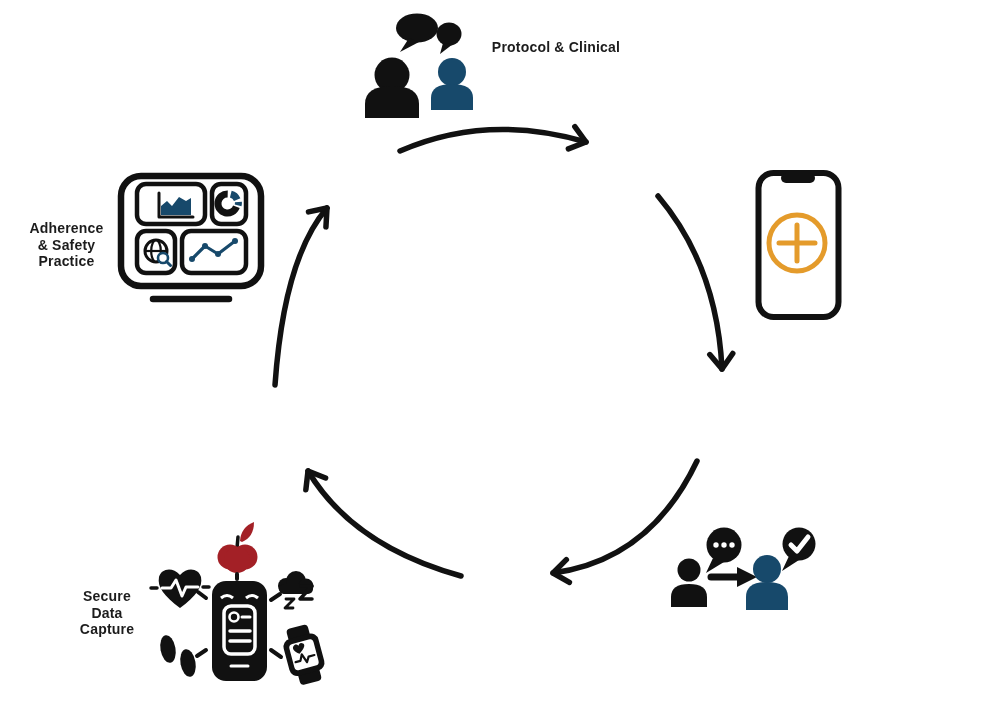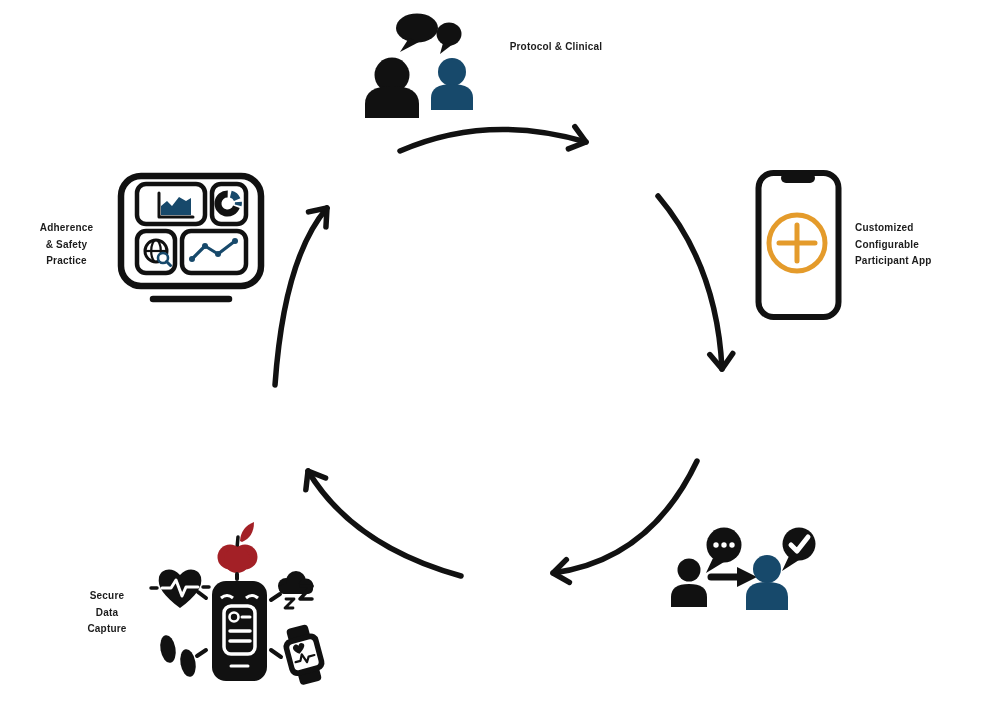--- a/index.html
+++ b/index.html
@@ -2,21 +2,21 @@
 <html><head>
 <meta charset="utf-8">
 <style>
   html,body{margin:0;padding:0;background:#ffffff;}
   #canvas{
     position:relative;width:995px;height:711px;background:#ffffff;overflow:hidden;
     font-family:"Liberation Sans", sans-serif;
   }
   svg{position:absolute;left:0;top:0;}
   .node-label{
-    position:absolute;color:#1c1c1c;font-weight:700;font-size:10px;line-height:16.5px;
+    position:absolute;color:#1c1c1c;font-weight:700;font-size:14px;line-height:16.5px;
     letter-spacing:0.2px;
   }
   .center{text-align:center;}
   .left{text-align:left;}
   .node-label span{display:block;}
 </style>
 </head>
 <body>
 
 <div id="canvas">
@@ -166,25 +166,20 @@
         <circle cx="218" cy="254" r="3" fill="#17496B"></circle>
         <circle cx="235" cy="241" r="3" fill="#17496B"></circle>
       </g>
     </g>
   </svg>
 
   <div class="node-label center" style="left:466px;top:39px;width:180px;">
     <span>Protocol &amp; Clinical</span>
   </div>
 
-  <div class="node-label left" style="left:855px;top:220px;width:130px;">
-    <span>Customized</span>
-    <span>Configurable</span>
-    <span>Participant App</span>
-  </div>
 
 
   <div class="node-label center" style="left:57px;top:588px;width:100px;">
     <span>Secure</span>
     <span>Data</span>
     <span>Capture</span>
   </div>
 
   <div class="node-label center" style="left:14px;top:220px;width:105px;">
     <span>Adherence</span>

